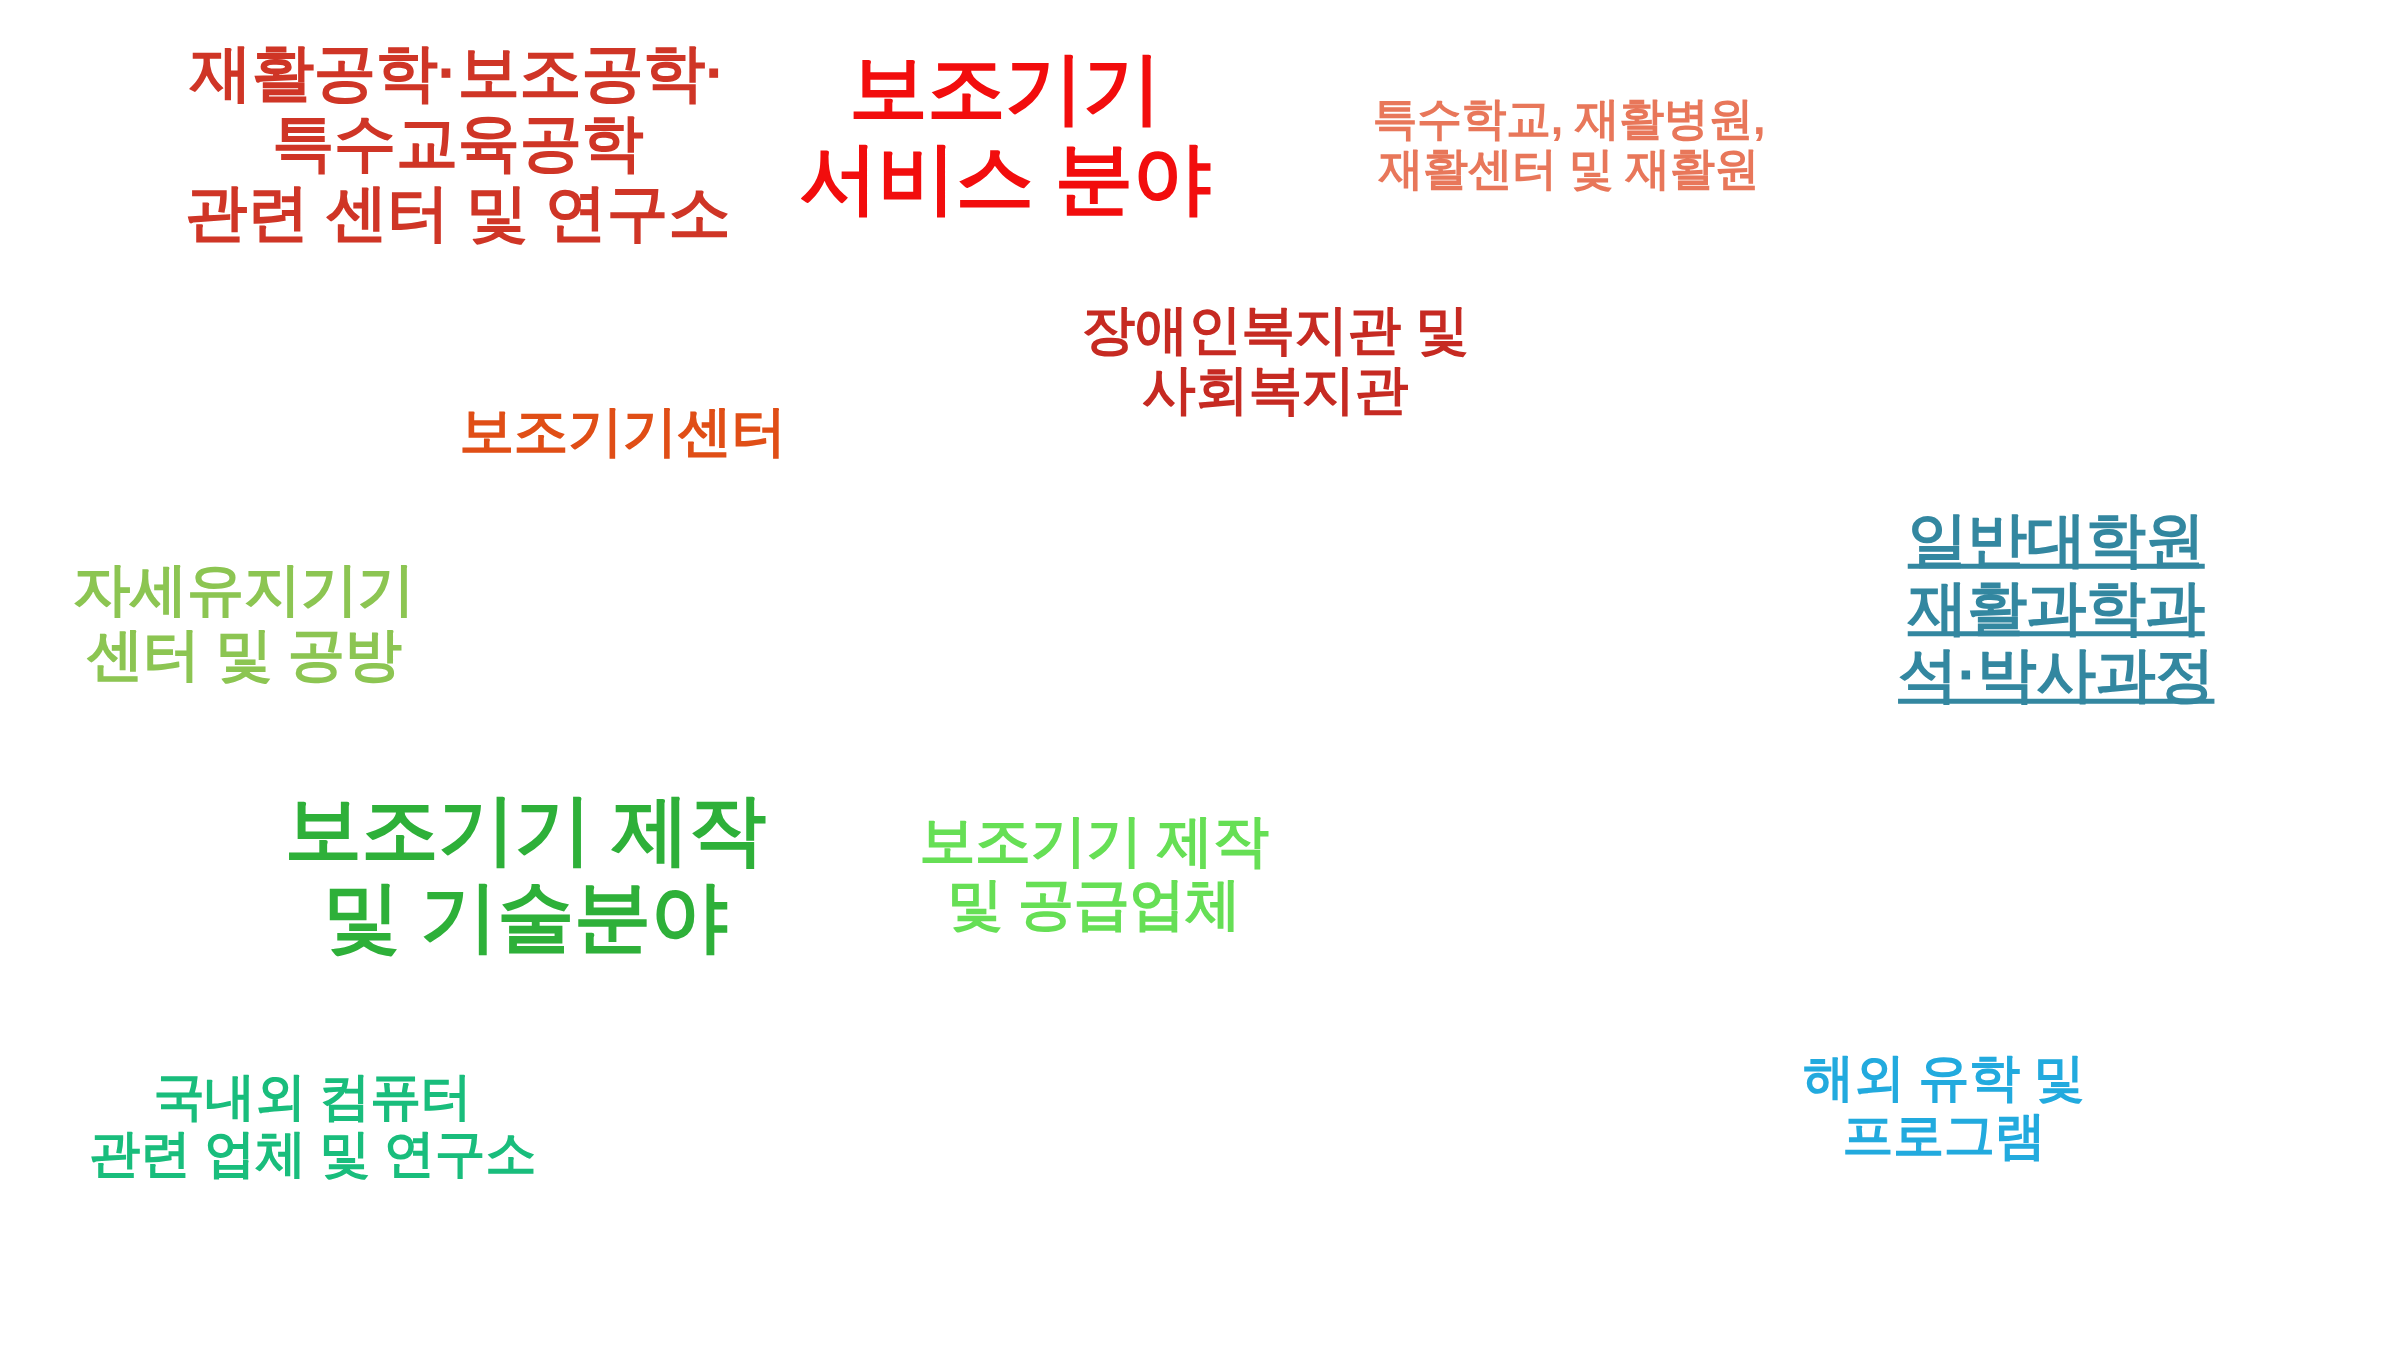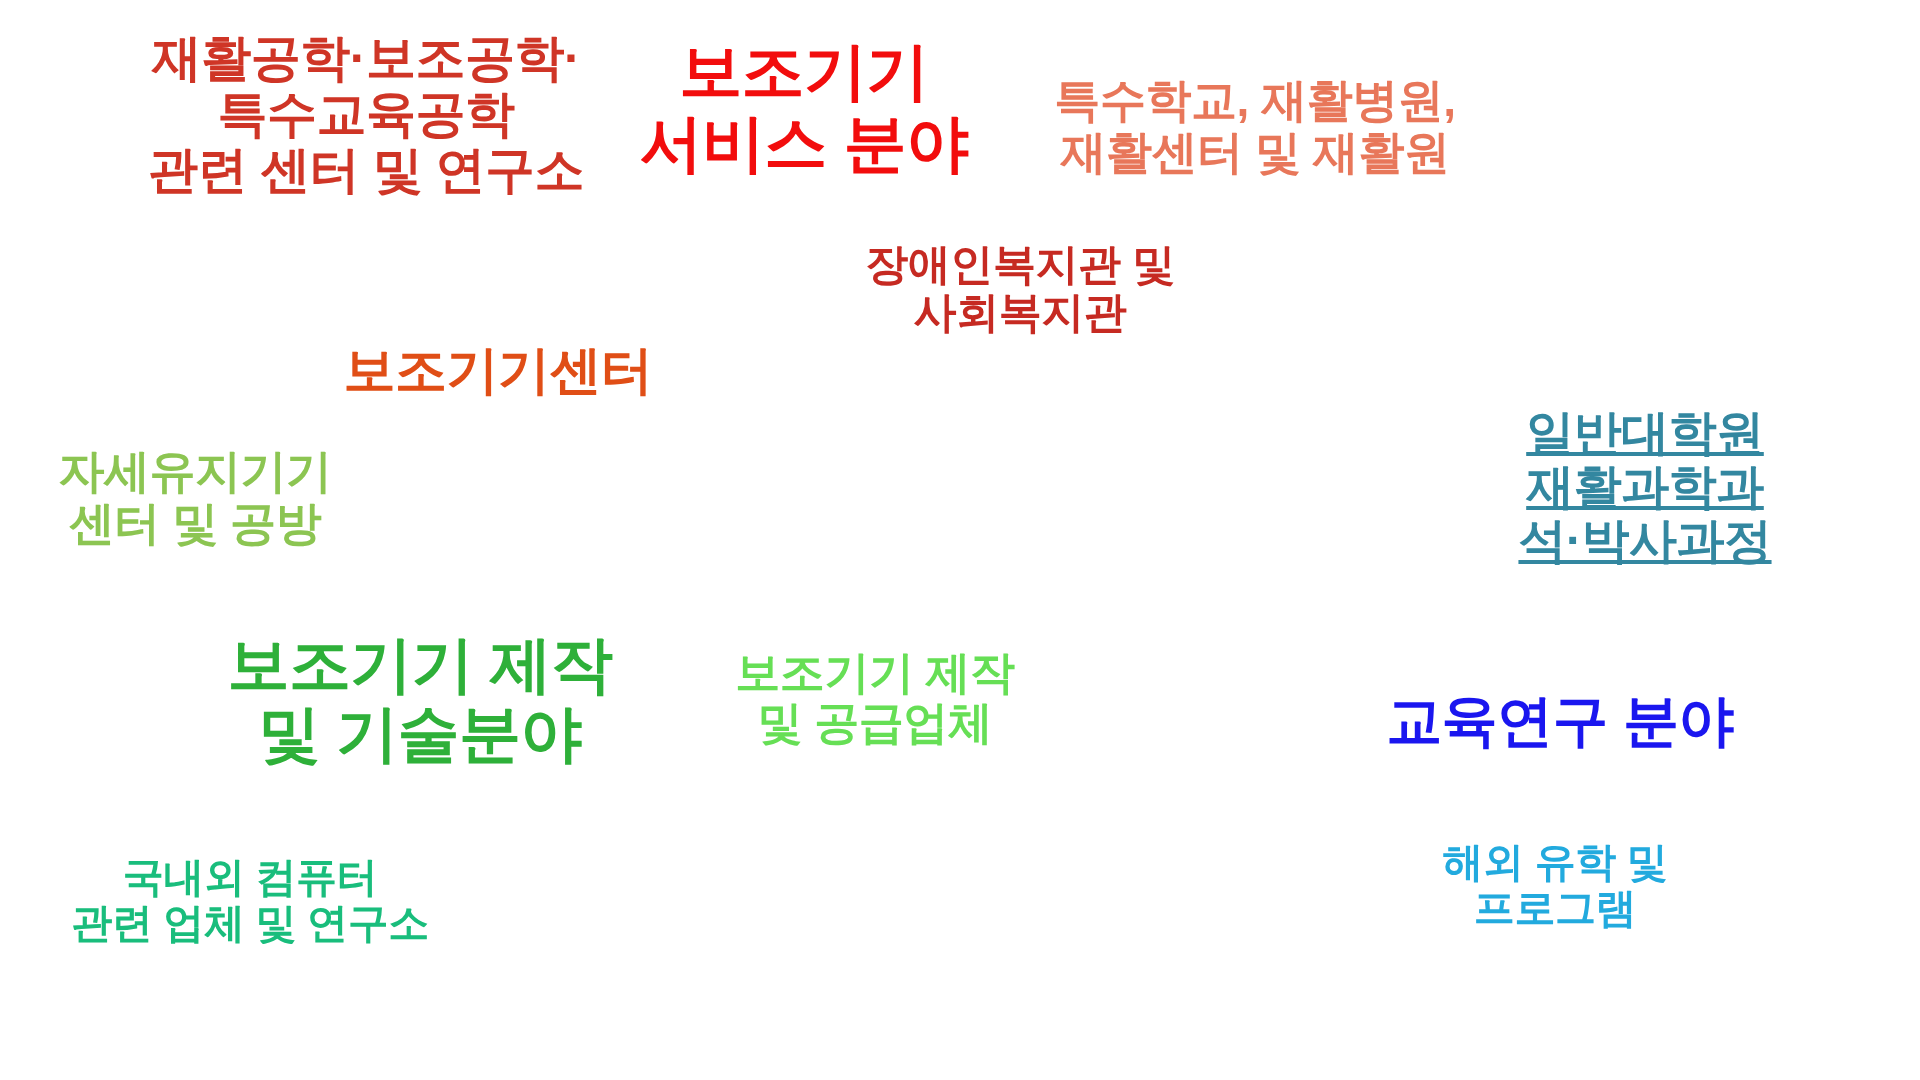--- a/index.html
+++ b/index.html
@@ -123,43 +123,42 @@
 
 <div id="wordcloud" style="width: 1785px; height: 1080px; background: rgb(255, 255, 255);">
 
   <div class="cloud-word w-rehab-eng" style="color: rgb(207, 53, 38); font-size: 50px;">재활공학·보조공학·
 특수교육공학
 관련 센터 및 연구소</div>
 
   <div class="cloud-word w-assistive-service" style="color: rgb(242, 13, 13); font-size: 63px;">보조기기
 서비스 분야</div>
 
-  <div class="cloud-word w-special-school" style="color: rgb(232, 119, 90); font-size: 46px;">특수학교, 재활병원,
+  <div class="cloud-word w-special-school" style="color: rgb(232, 119, 90); font-size: 36px;">특수학교, 재활병원,
 재활센터 및 재활원</div>
 
-  <div class="cloud-word w-assistive-center" style="color: rgb(224, 78, 22); font-size: 52px; margin-top: 20px;">보조기기센터</div>
+  <div class="cloud-word w-assistive-center" style="color: rgb(224, 78, 22); font-size: 44px;">보조기기센터</div>
 
   <div class="cloud-word w-welfare-center" style="color: rgb(198, 42, 34); font-size: 43px;">장애인복지관 및
 사회복지관</div>
 
 
   <div class="cloud-word w-posture-device" style="color: rgb(140, 197, 82); font-size: 46px;">자세유지기기
 센터 및 공방</div>
 
   <div class="cloud-word w-grad-school" style="color: rgb(51, 135, 160); font-size: 48px;">일반대학원
 재활과학과
 석·박사과정</div>
 
   <div class="cloud-word w-manufacture-tech" style="color: rgb(46, 176, 57); font-size: 62px;">보조기기 제작
 및 기술분야</div>
 
   <div class="cloud-word w-supply-company" style="color: rgb(102, 223, 85); font-size: 45px;">보조기기 제작
 및 공급업체</div>
 
-  <div class="cloud-word w-edu-research" style="color: rgb(26, 22, 239); font-size: 56px;">교육연구 분야</div>
 
   <div class="cloud-word w-domestic-computer" style="color: rgb(25, 189, 124); font-size: 41px;">국내외 컴퓨터
 관련 업체 및 연구소</div>
 
 
   <div class="cloud-word w-overseas-study" style="color: rgb(34, 170, 222); font-size: 41px;">해외 유학 및
 프로그램</div>
 
 </div>
 

